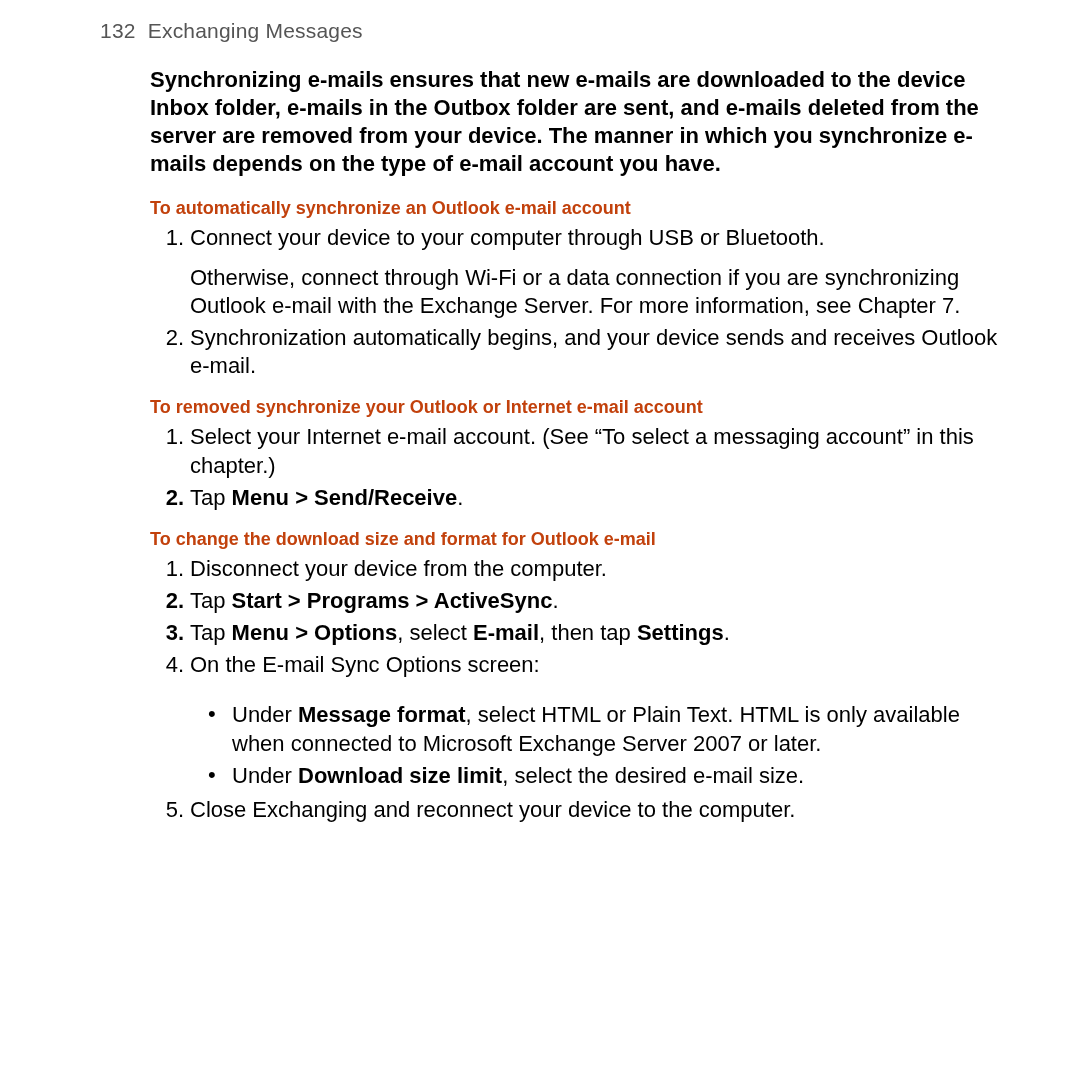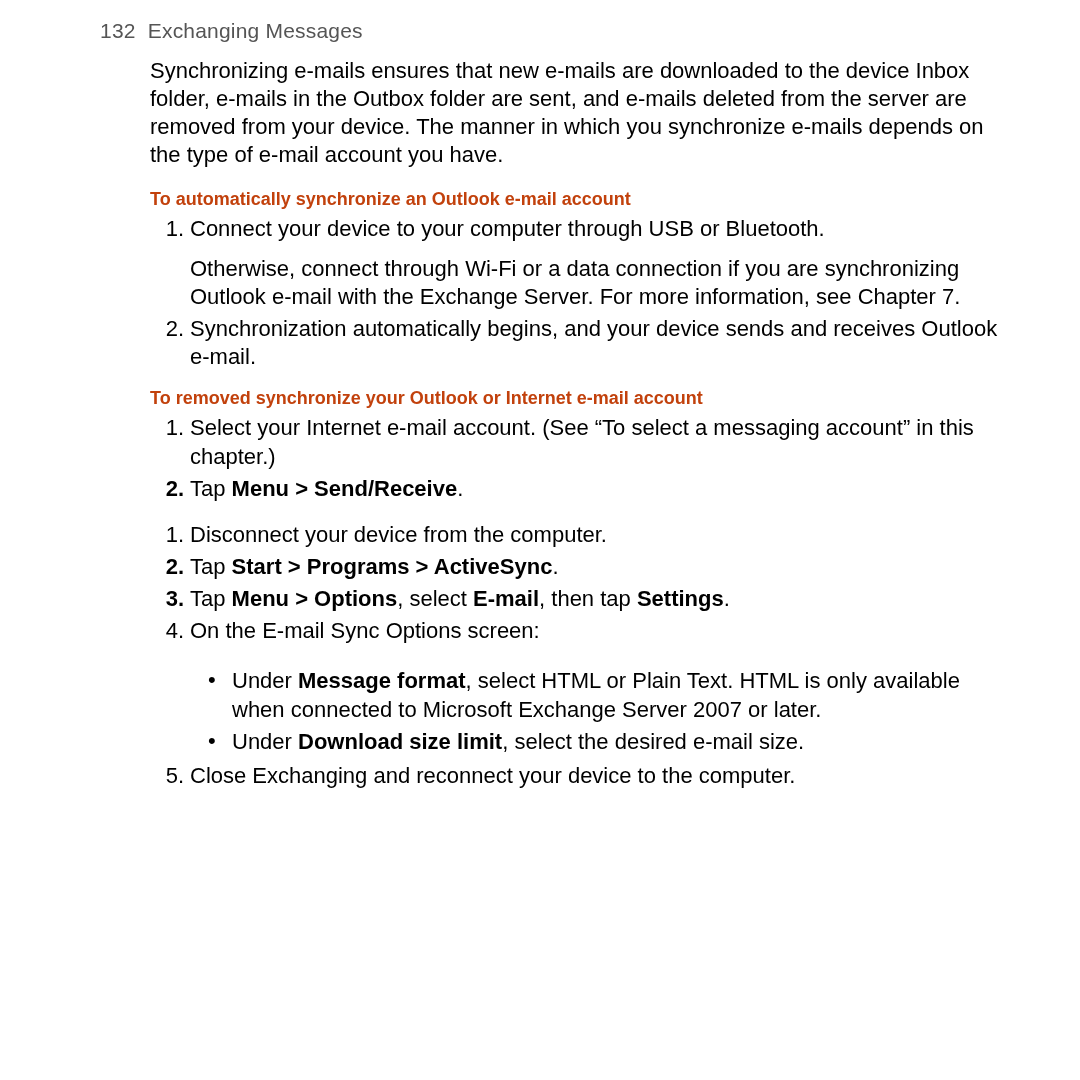--- a/index.html
+++ b/index.html
@@ -14,34 +14,35 @@
     line-height: 1.28;
     -webkit-font-smoothing: antialiased;
   }
   .page {
     box-sizing: border-box;
     padding: 18px 80px 0 100px;
   }
   .page-header {
     font-size: 21px;
     color: #555;
-    margin: 0 0 12px 0;
+    margin: 0 0 21px 0;
     letter-spacing: 0.2px;
   }
   .page-header .num { color: #555; }
   h2.section {
     font-size: 29px;
     font-weight: 700;
     color: #1a5fbf;
     margin: 4px 0 2px 50px;
     letter-spacing: -0.2px;
   }
   p.body {
     margin: 0 0 18px 50px;
     font-size: 22px;
+    font-weight: bold;
   }
   h3.sub {
     font-size: 18px;
     font-weight: 700;
     color: #c2410c;
     margin: 14px 0 2px 50px;
   }
   ol.steps {
     margin: 0 0 14px 50px;
     padding: 0 0 0 0;
@@ -115,20 +116,21 @@
       <span class="marker plain">1.</span>
       <span>Select your Internet e-mail account. (See “To select a messaging account” in this chapter.)</span>
     </li>
     <li>
       <span class="marker">2.</span>
       <span>Tap <b>Menu &gt; Send/Receive</b>.</span>
     </li>
   </ol>
 
 
+  <h3 class="sub">To change the download size and format for Outlook e-mail</h3>
   <ol class="steps">
     <li>
       <span class="marker plain">1.</span>
       <span>Disconnect your device from the computer.</span>
     </li>
     <li>
       <span class="marker">2.</span>
       <span>Tap <b>Start &gt; Programs &gt; ActiveSync</b>.</span>
     </li>
     <li>

